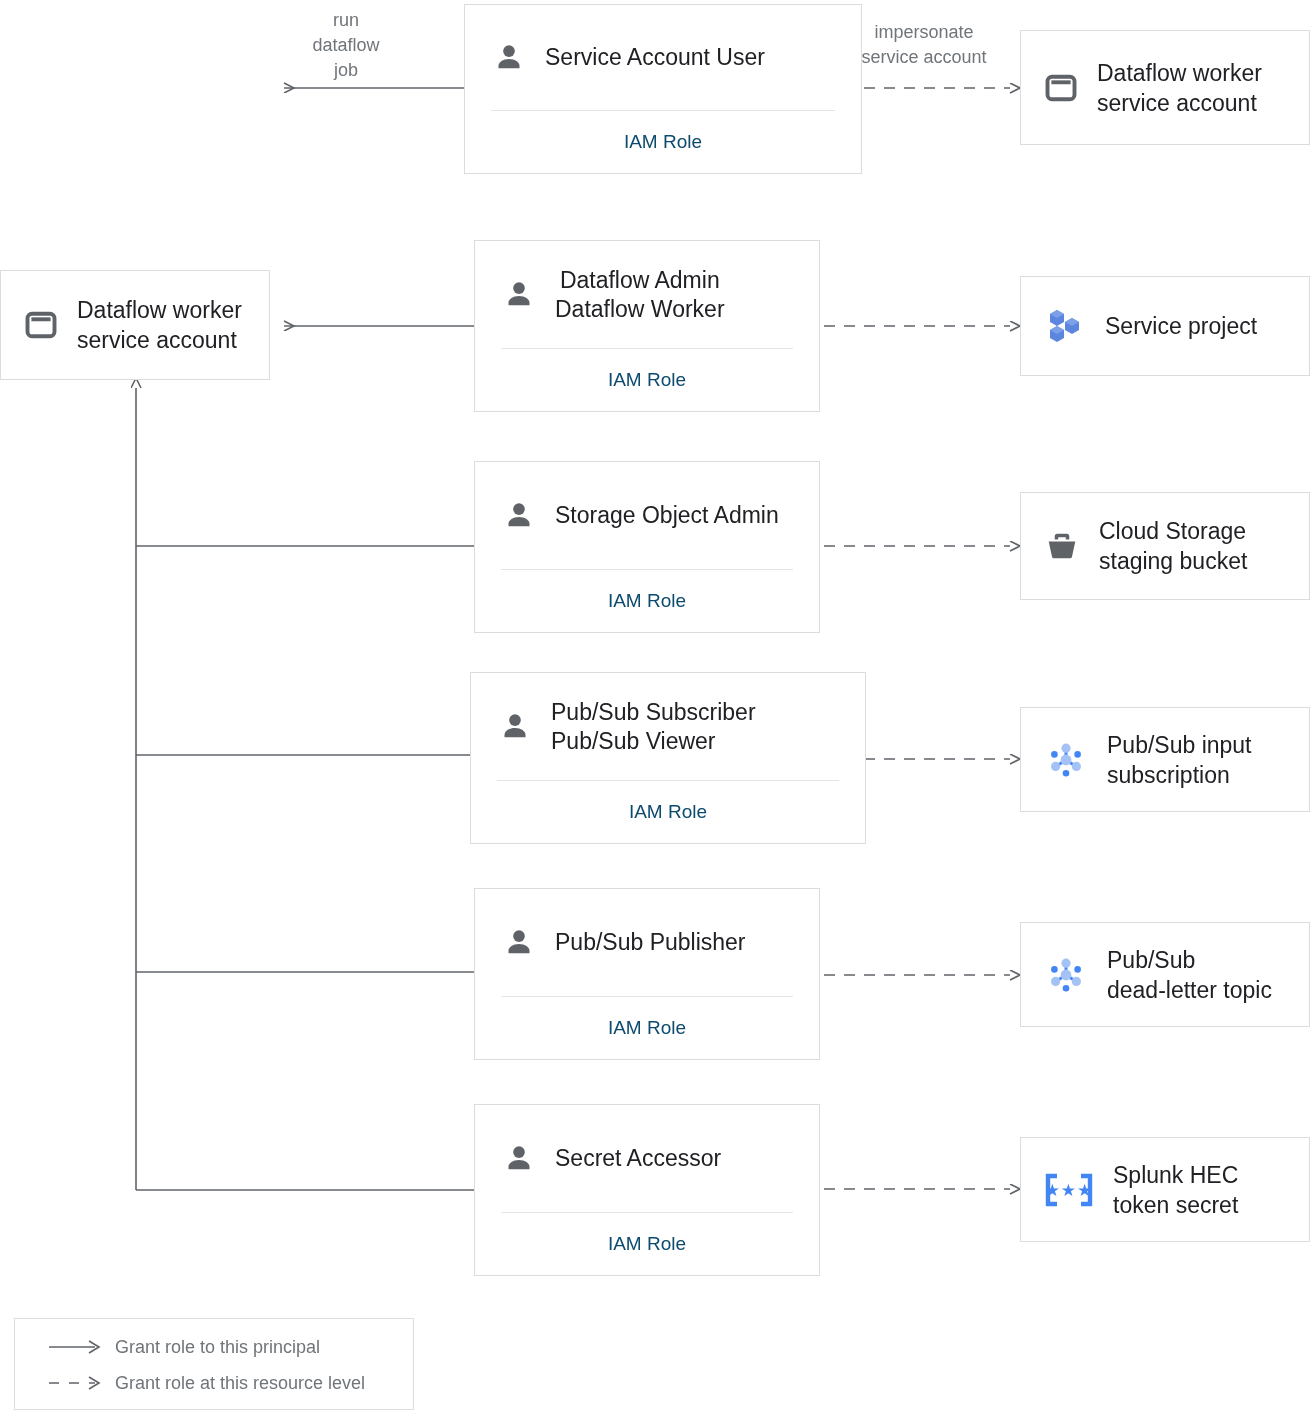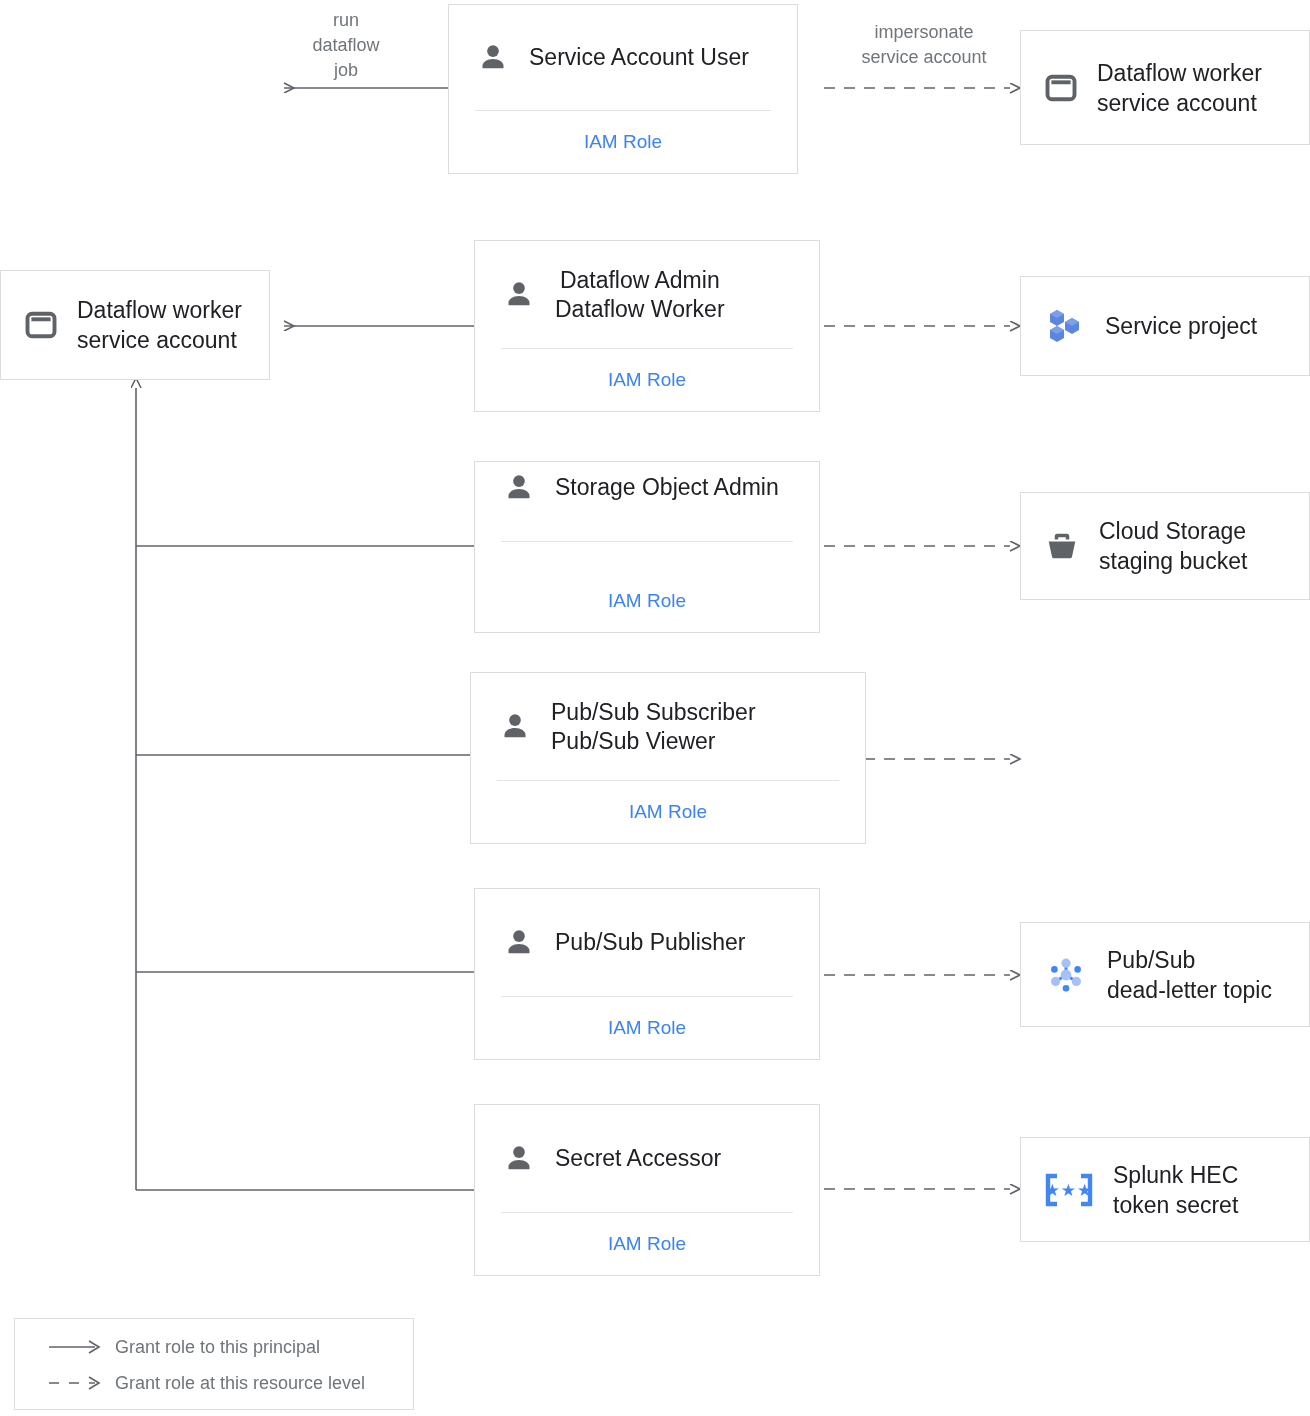--- a/index.html
+++ b/index.html
@@ -64,21 +64,21 @@
     background:#e4e4e4;
     margin:0 26px;
   }
   .rolecard .rc-foot{
     flex:0 0 auto;
     height:62px;
     display:flex;
     align-items:center;
     justify-content:center;
     font-size:19px;
-    color:#3b82f6;
+    color:#0c4a6e;
   }
 
   
   .edge-label{
     position:absolute;
     font-size:18px;
     line-height:25px;
     color:#70757a;
     text-align:center;
     white-space:pre-line;
@@ -155,21 +155,21 @@
     <span class="np-ico">
       <svg width="36" height="36" viewBox="0 0 24 24" aria-hidden="true">
         <rect x="3" y="4.5" width="18" height="15" rx="3" ry="3" fill="none" stroke="#5f6368" stroke-width="2.6"></rect>
         <rect x="5.6" y="6.9" width="12.8" height="2.6" fill="#5f6368"></rect>
       </svg>
     </span>
     <span class="np-label">Dataflow worker
 service account</span>
   </div>
 
-  <div class="rolecard" style="left:448px;top:4px;width:350px;height:170px;">
+  <div class="rolecard" style="left:464px;top:4px;width:398px;height:170px;">
     <div class="rc-top">
       <span class="rc-ico">
         <svg width="36" height="36" viewBox="0 0 24 24" aria-hidden="true">
           <circle cx="12" cy="7.4" r="3.9" fill="#5f6368"></circle>
           <path d="M12 12.6c-4.1 0-7 2.2-7 4.6v1.6h14v-1.6c0-2.4-2.9-4.6-7-4.6z" fill="#5f6368"></path>
         </svg>
       </span>
       <span class="rc-title">Service Account User</span>
     </div>
     <div class="rc-rule"></div>
@@ -184,21 +184,21 @@
           <path d="M12 12.6c-4.1 0-7 2.2-7 4.6v1.6h14v-1.6c0-2.4-2.9-4.6-7-4.6z" fill="#5f6368"></path>
         </svg>
       </span>
       <span class="rc-title">Dataflow Admin
 Dataflow Worker</span>
     </div>
     <div class="rc-rule"></div>
     <div class="rc-foot">IAM Role</div>
   </div>
 
-  <div class="rolecard" style="left:474px;top:461px;width:346px;height:172px;gap:28px;">
+  <div class="rolecard" style="left:474px;top:461px;width:346px;height:172px;">
     <div class="rc-top">
       <span class="rc-ico">
         <svg width="36" height="36" viewBox="0 0 24 24" aria-hidden="true">
           <circle cx="12" cy="7.4" r="3.9" fill="#5f6368"></circle>
           <path d="M12 12.6c-4.1 0-7 2.2-7 4.6v1.6h14v-1.6c0-2.4-2.9-4.6-7-4.6z" fill="#5f6368"></path>
         </svg>
       </span>
       <span class="rc-title">Storage Object Admin</span>
     </div>
     <div class="rc-rule"></div>
@@ -277,36 +277,54 @@
     <span class="np-ico">
       <svg width="38" height="38" viewBox="0 0 24 24" aria-hidden="true">
         <path d="M9 4.2h6a1.6 1.6 0 0 1 1.6 1.6v2.1h-2.2V6.4H9.6v1.5H7.4V5.8A1.6 1.6 0 0 1 9 4.2z" fill="#5f6368"></path>
         <path d="M3.6 9.2h16.8l-2.1 9.6a1.2 1.2 0 0 1-1.2 1H6.9a1.2 1.2 0 0 1-1.2-1L3.6 9.2z" fill="#5f6368"></path>
       </svg>
     </span>
     <span class="np-label">Cloud Storage
 staging bucket</span>
   </div>
 
-
-  <div class="node principal" style="left:1020px;top:922px;width:290px;height:105px;">
+  <div class="node principal" style="left:1020px;top:707px;width:290px;height:105px;">
     <span class="np-ico">
       <svg width="46" height="46" viewBox="0 0 46 46" aria-hidden="true">
         <line x1="23" y1="23" x2="23" y2="12" stroke="#4285f4" stroke-width="3"></line>
         <line x1="23" y1="23" x2="13.5" y2="29" stroke="#4285f4" stroke-width="3"></line>
         <line x1="23" y1="23" x2="32.5" y2="29" stroke="#4285f4" stroke-width="3"></line>
         <circle cx="23" cy="23" r="5.4" fill="#a5c2f7"></circle>
         <circle cx="23" cy="11.2" r="4.6" fill="#a5c2f7"></circle>
         <circle cx="12.6" cy="29.4" r="4.6" fill="#a5c2f7"></circle>
         <circle cx="33.4" cy="29.4" r="4.6" fill="#a5c2f7"></circle>
         <circle cx="11.4" cy="17.4" r="3.3" fill="#4285f4"></circle>
         <circle cx="34.6" cy="17.4" r="3.3" fill="#4285f4"></circle>
         <circle cx="23" cy="36.2" r="3.3" fill="#4285f4"></circle>
       </svg>
     </span>
+    <span class="np-label">Pub/Sub input
+subscription</span>
+  </div>
+
+  <div class="node principal" style="left:1020px;top:922px;width:290px;height:105px;">
+    <span class="np-ico">
+      <svg width="46" height="46" viewBox="0 0 46 46" aria-hidden="true">
+        <line x1="23" y1="23" x2="23" y2="12" stroke="#4285f4" stroke-width="3"></line>
+        <line x1="23" y1="23" x2="13.5" y2="29" stroke="#4285f4" stroke-width="3"></line>
+        <line x1="23" y1="23" x2="32.5" y2="29" stroke="#4285f4" stroke-width="3"></line>
+        <circle cx="23" cy="23" r="5.4" fill="#a5c2f7"></circle>
+        <circle cx="23" cy="11.2" r="4.6" fill="#a5c2f7"></circle>
+        <circle cx="12.6" cy="29.4" r="4.6" fill="#a5c2f7"></circle>
+        <circle cx="33.4" cy="29.4" r="4.6" fill="#a5c2f7"></circle>
+        <circle cx="11.4" cy="17.4" r="3.3" fill="#4285f4"></circle>
+        <circle cx="34.6" cy="17.4" r="3.3" fill="#4285f4"></circle>
+        <circle cx="23" cy="36.2" r="3.3" fill="#4285f4"></circle>
+      </svg>
+    </span>
     <span class="np-label">Pub/Sub
 dead-letter topic</span>
   </div>
 
   <div class="node principal" style="left:1020px;top:1137px;width:290px;height:105px;">
     <span class="np-ico">
       <svg width="52" height="40" viewBox="0 0 52 40" aria-hidden="true">
         <path d="M14 6 H5 V34 H14" fill="none" stroke="#4285f4" stroke-width="4.4"></path>
         <path d="M38 6 H47 V34 H38" fill="none" stroke="#4285f4" stroke-width="4.4"></path>
         <text x="26" y="26" text-anchor="middle" font-size="17" font-family="'Liberation Sans', sans-serif" fill="#4285f4" letter-spacing="1">★★★</text>

